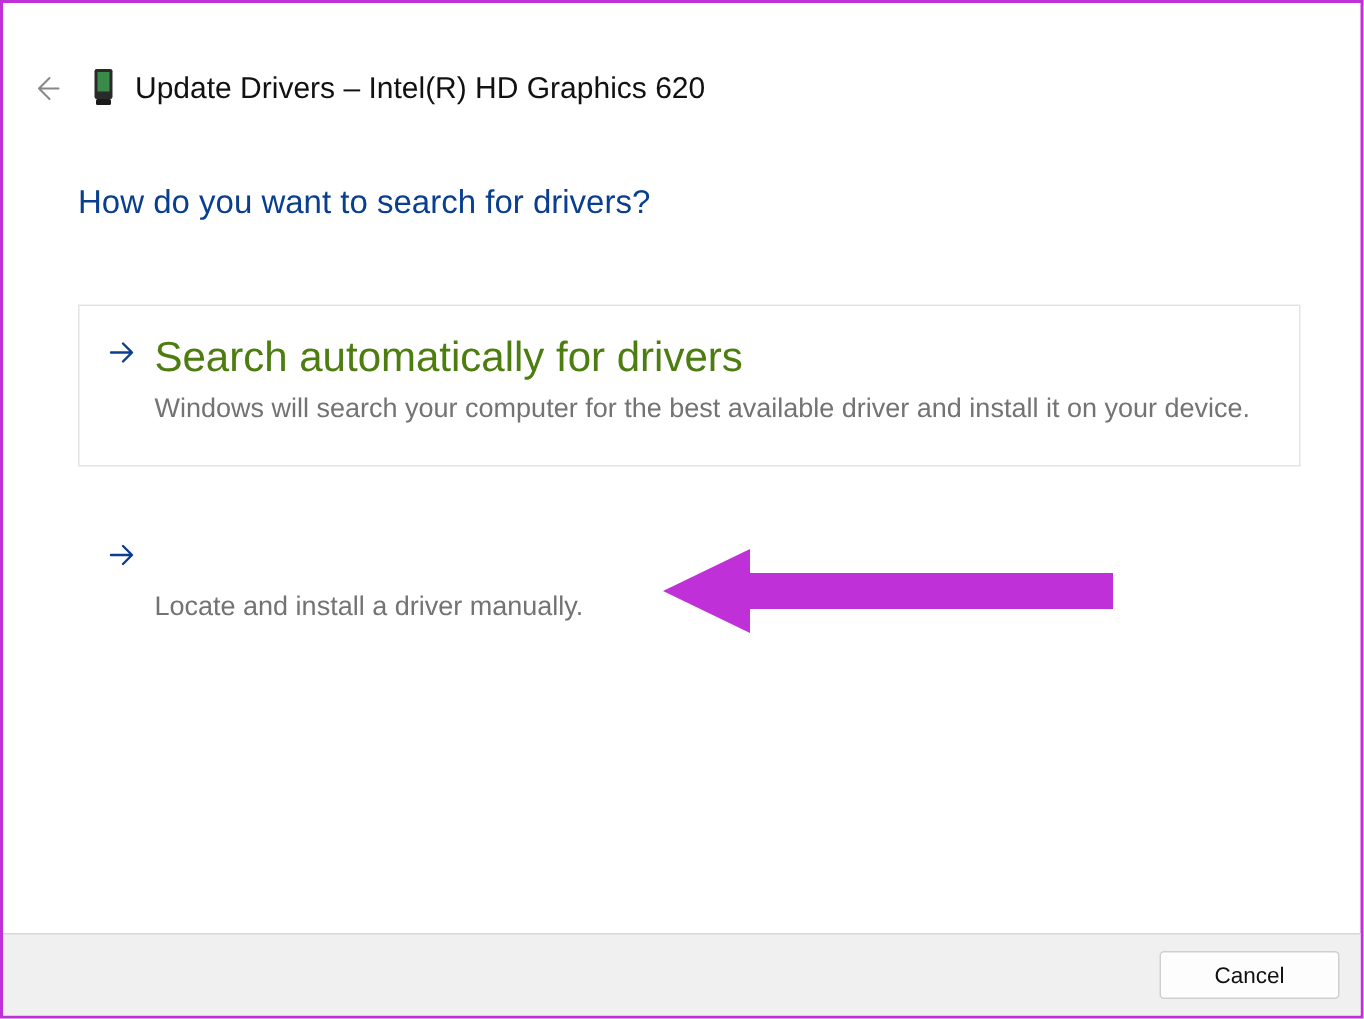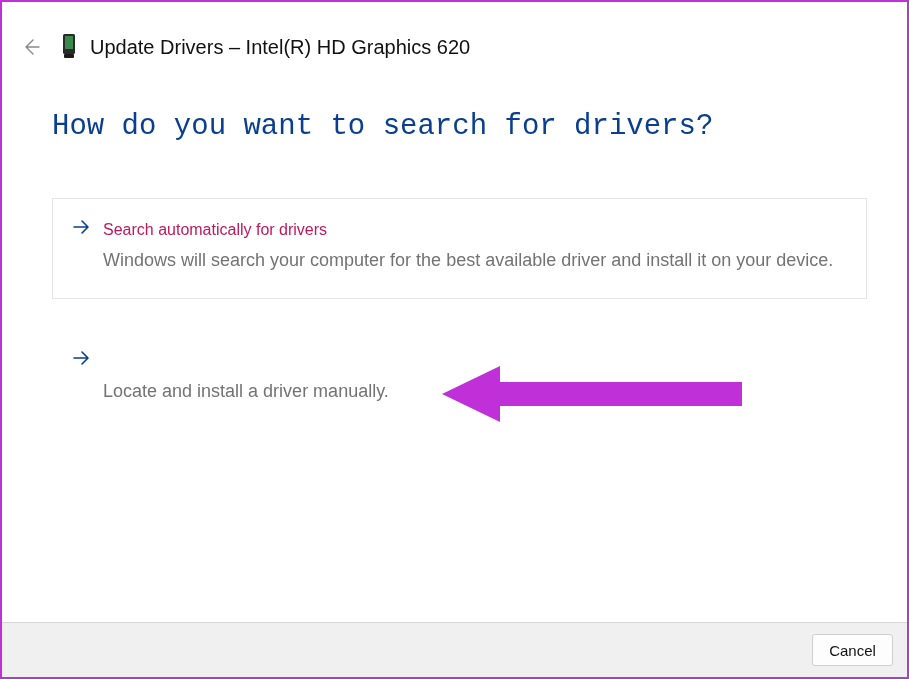--- a/index.html
+++ b/index.html
@@ -12,21 +12,21 @@
     background: #ffffff;
     width: 909px;
     height: 679px;
     border: 2px solid #c030d8;
     position: relative;
     overflow: hidden;
   }
   .header {
     display: flex;
     align-items: center;
-    padding: 30px 10px 10px 10px;
+    padding: 42px 10px 10px 10px;
   }
   .back-btn {
     width: 30px;
     height: 30px;
     display: flex;
     align-items: center;
     justify-content: center;
     color: #808080;
     margin-right: 14px;
     margin-left: 4px;
@@ -38,24 +38,23 @@
     flex-shrink: 0;
     margin-top: -2px;
   }
   .window-title {
     font-size: 20px;
     color: #111;
     font-weight: 400;
   }
   .main-question {
     color: #0a3f8f;
-    font-size: 29px;
+    font-size: 22px;
     font-weight: 400;
     padding: 38px 0 0 50px;
-    font-family: Liberation Mono, monospace;
   }
   .options {
     padding: 55px 40px 0 50px;
   }
   .option {
     border: 1px solid #e4e4e4;
     padding: 18px 22px 26px 18px;
     margin-bottom: 30px;
     cursor: pointer;
     position: relative;
@@ -68,22 +67,22 @@
     display: flex;
     align-items: center;
   }
   .arrow-right {
     color: #0a3f8f;
     font-size: 20px;
     margin-right: 12px;
     flex-shrink: 0;
   }
   .option-title {
-    color: #be185d;
-    font-size: 16px;
+    color: #4d7c0f;
+    font-size: 28px;
     font-weight: 400;
   }
   .option-desc {
     color: #737373;
     font-size: 18px;
     margin-top: 6px;
     margin-left: 32px;
     line-height: 1.35;
   }
   .bottom-bar {
@@ -96,21 +95,21 @@
     border-top: 1px solid #d8d8d8;
     display: flex;
     justify-content: flex-end;
     align-items: center;
     padding-right: 14px;
   }
   .cancel-btn {
     background: #fdfdfd;
     border: 1px solid #cfcfcf;
     border-radius: 3px;
-    width: 81px;
+    width: 120px;
     height: 32px;
     font-size: 15px;
     font-family: inherit;
     color: #111;
     cursor: pointer;
   }
   .pointer-arrow {
     position: absolute;
     left: 440px;
     top: 358px;

